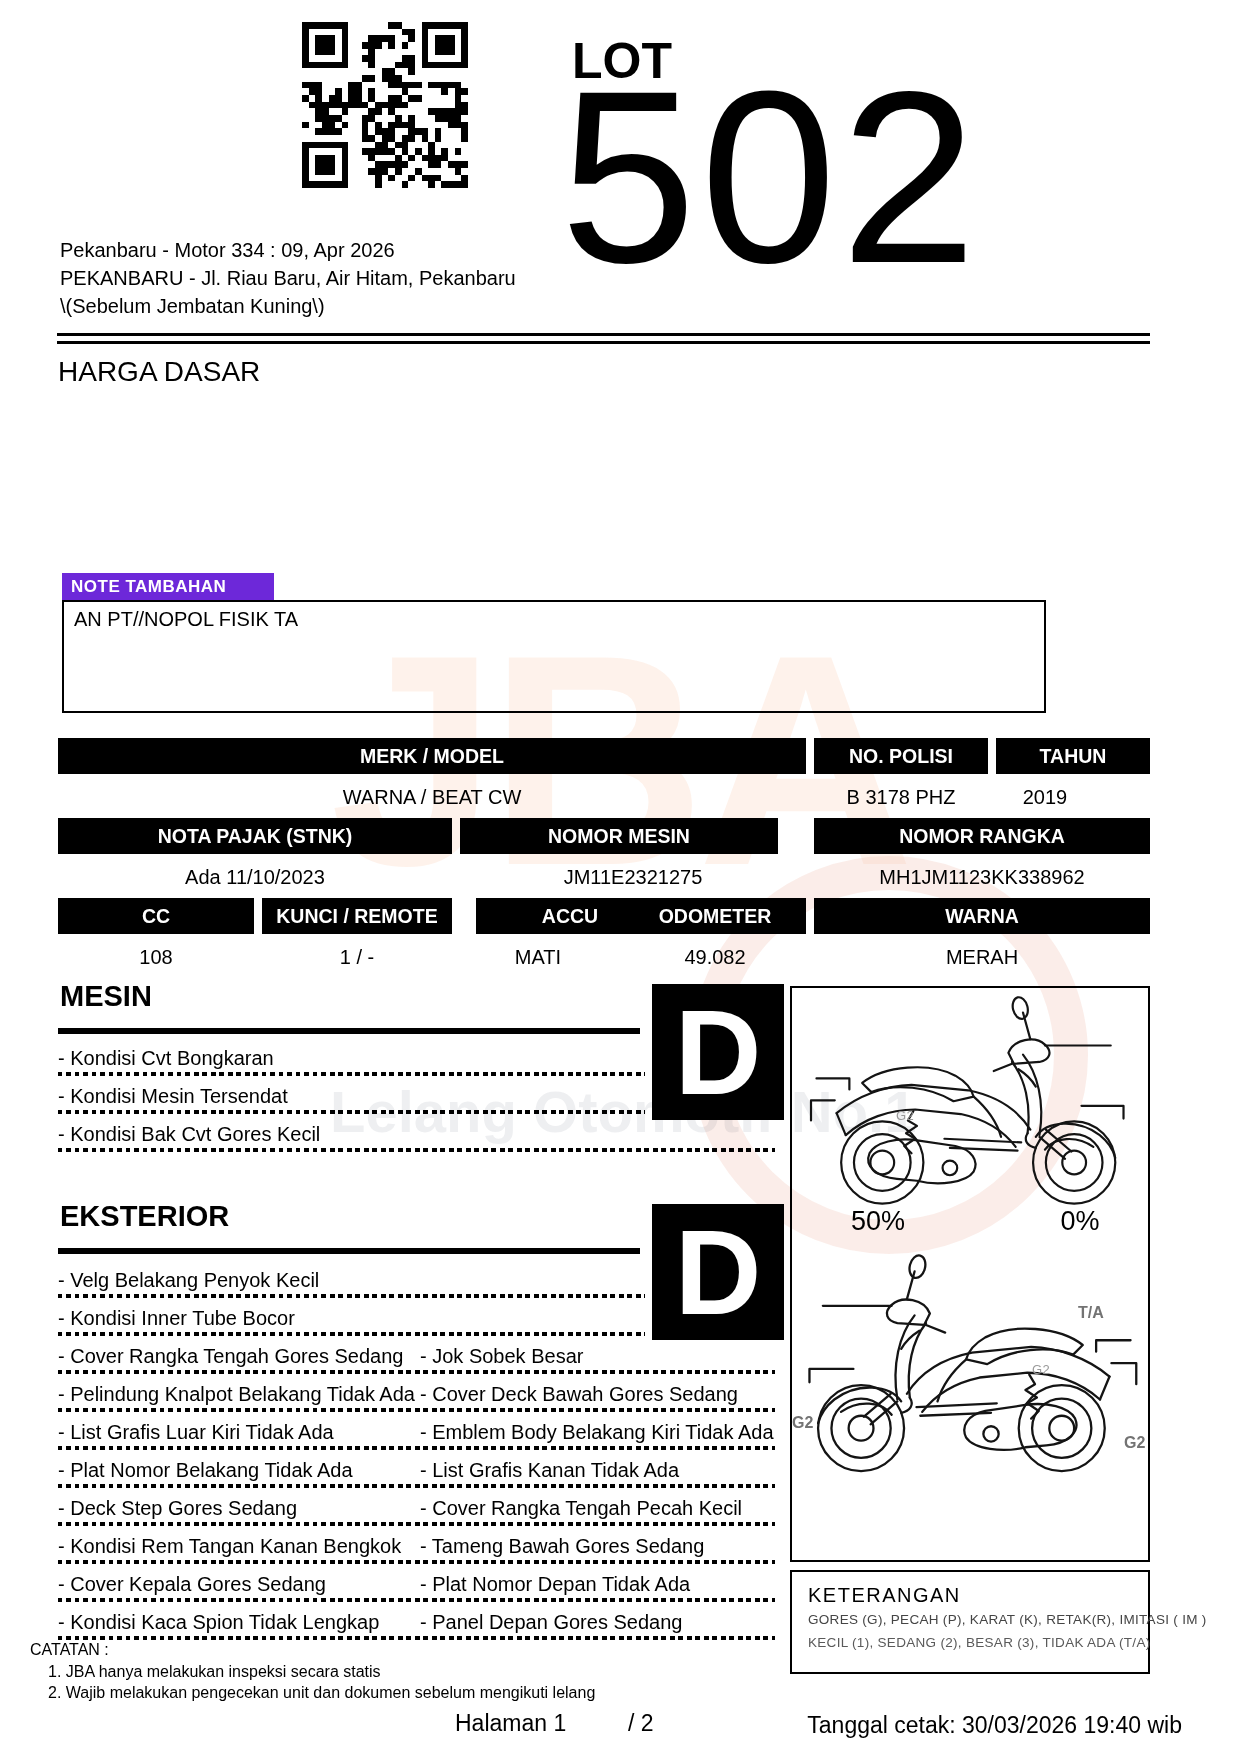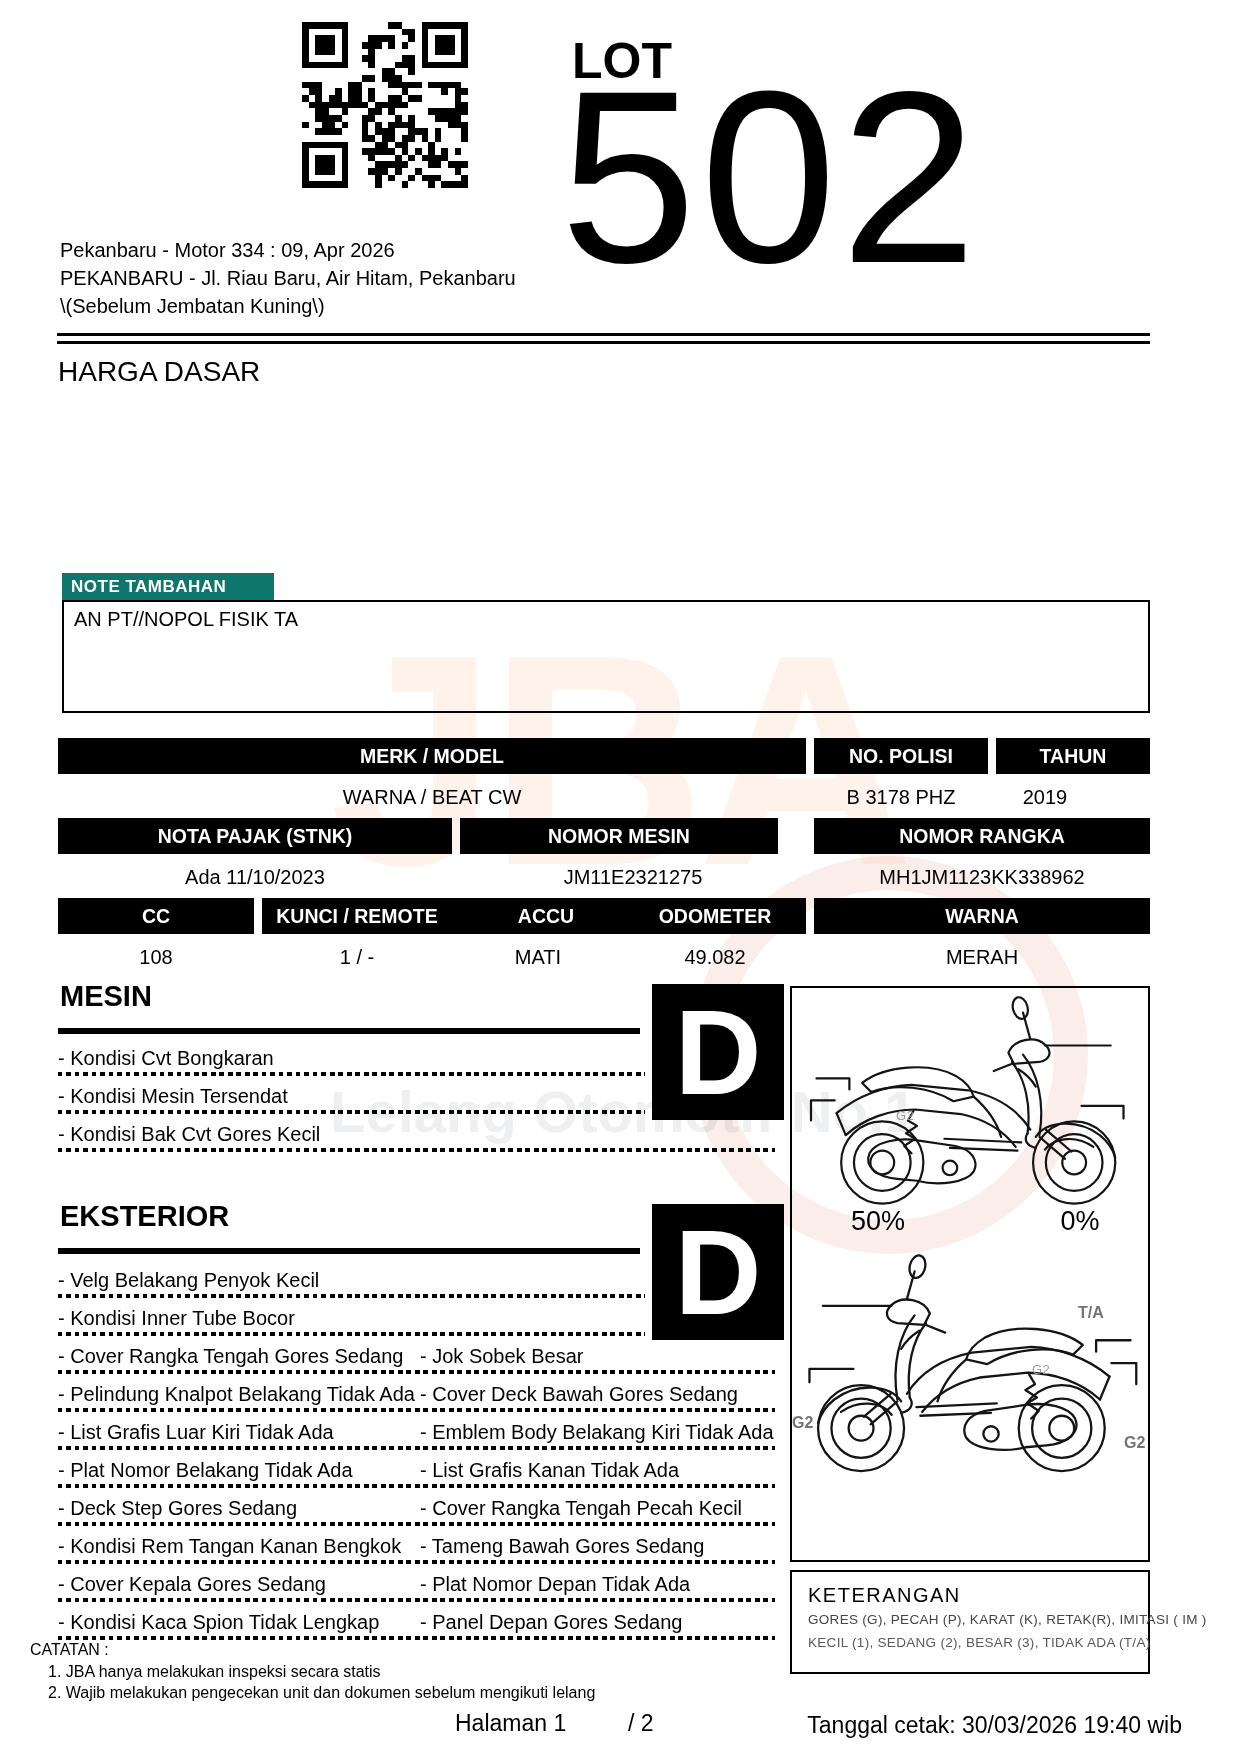--- a/index.html
+++ b/index.html
@@ -18,23 +18,23 @@
              color:rgba(20,30,60,0.07);z-index:0;white-space:nowrap;}
   .content{position:absolute;inset:0;z-index:1;}
   
   .qr{left:302px;top:22px;width:166px;height:166px;}
   .lot-label{left:572px;top:36px;font-size:50px;font-weight:bold;line-height:1;}
   .lot-number{left:560px;top:62px;font-size:245px;font-weight:normal;line-height:230px;letter-spacing:4px;}
   .loc{left:60px;font-size:20px;line-height:1;white-space:nowrap;}
   .divider{left:57px;top:333px;width:1093px;height:5px;border-top:3px solid #000;border-bottom:3px solid #000;}
   .harga-label{left:58px;top:356px;font-size:28px;}
   .price{left:55px;top:398px;font-size:122px;line-height:1.05;letter-spacing:1px;white-space:nowrap;}
-  .note-label{left:62px;top:573px;width:212px;height:27px;background:#0f766e;color:#fff;
+  .note-label{left:62px;top:573px;width:212px;height:27px;background:#6d28d9;color:#fff;
               font-size:17px;font-weight:bold;line-height:27px;padding-left:9px;box-sizing:border-box;letter-spacing:.5px;}
-  .note-box{left:62px;top:600px;width:1088px;height:113px;border:2.5px solid #000;box-sizing:border-box;
+  .note-box{left:62px;top:600px;width:984px;height:113px;border:2.5px solid #000;box-sizing:border-box;
             font-size:20px;padding:6px 10px;}
   
   .bar{height:36px;background:#000;color:#fff;font-size:19.5px;font-weight:bold;
        display:flex;align-items:center;justify-content:center;white-space:nowrap;}
   .val{height:26px;font-size:20px;display:flex;align-items:center;justify-content:center;white-space:nowrap;}
   
   .sec-title{font-size:29px;font-weight:bold;line-height:1;}
   .rule{height:6px;background:#000;}
   .grade{width:132px;height:136px;background:#000;color:#fff;font-size:120px;font-weight:bold;
          display:flex;align-items:center;justify-content:center;line-height:1;}
@@ -293,21 +293,21 @@
 
   <div class="abs bar" style="left:58px;top:818px;width:394px">NOTA PAJAK (STNK)</div>
   <div class="abs bar" style="left:460px;top:818px;width:318px">NOMOR MESIN</div>
   <div class="abs bar" style="left:814px;top:818px;width:336px">NOMOR RANGKA</div>
   <div class="abs val" style="left:58px;top:864px;width:394px">Ada 11/10/2023</div>
   <div class="abs val" style="left:460px;top:864px;width:346px">JM11E2321275</div>
   <div class="abs val" style="left:814px;top:864px;width:336px">MH1JM1123KK338962</div>
 
   <div class="abs bar" style="left:58px;top:898px;width:196px">CC</div>
   <div class="abs bar" style="left:262px;top:898px;width:190px">KUNCI / REMOTE</div>
-  <div class="abs bar" style="left:452px;top:898px;width:188px">ACCU</div>
+  <div class="abs bar" style="left:476px;top:898px;width:188px">ACCU</div>
   <div class="abs bar" style="left:624px;top:898px;width:182px">ODOMETER</div>
   <div class="abs bar" style="left:814px;top:898px;width:336px">WARNA</div>
   <div class="abs val" style="left:58px;top:944px;width:196px">108</div>
   <div class="abs val" style="left:262px;top:944px;width:190px">1 / -</div>
   <div class="abs val" style="left:460px;top:944px;width:156px">MATI</div>
   <div class="abs val" style="left:624px;top:944px;width:182px">49.082</div>
   <div class="abs val" style="left:814px;top:944px;width:336px">MERAH</div>
 
   <div class="abs sec-title" style="left:60px;top:982px">MESIN</div>
   <div class="abs rule" style="left:58px;top:1028px;width:582px"></div>

